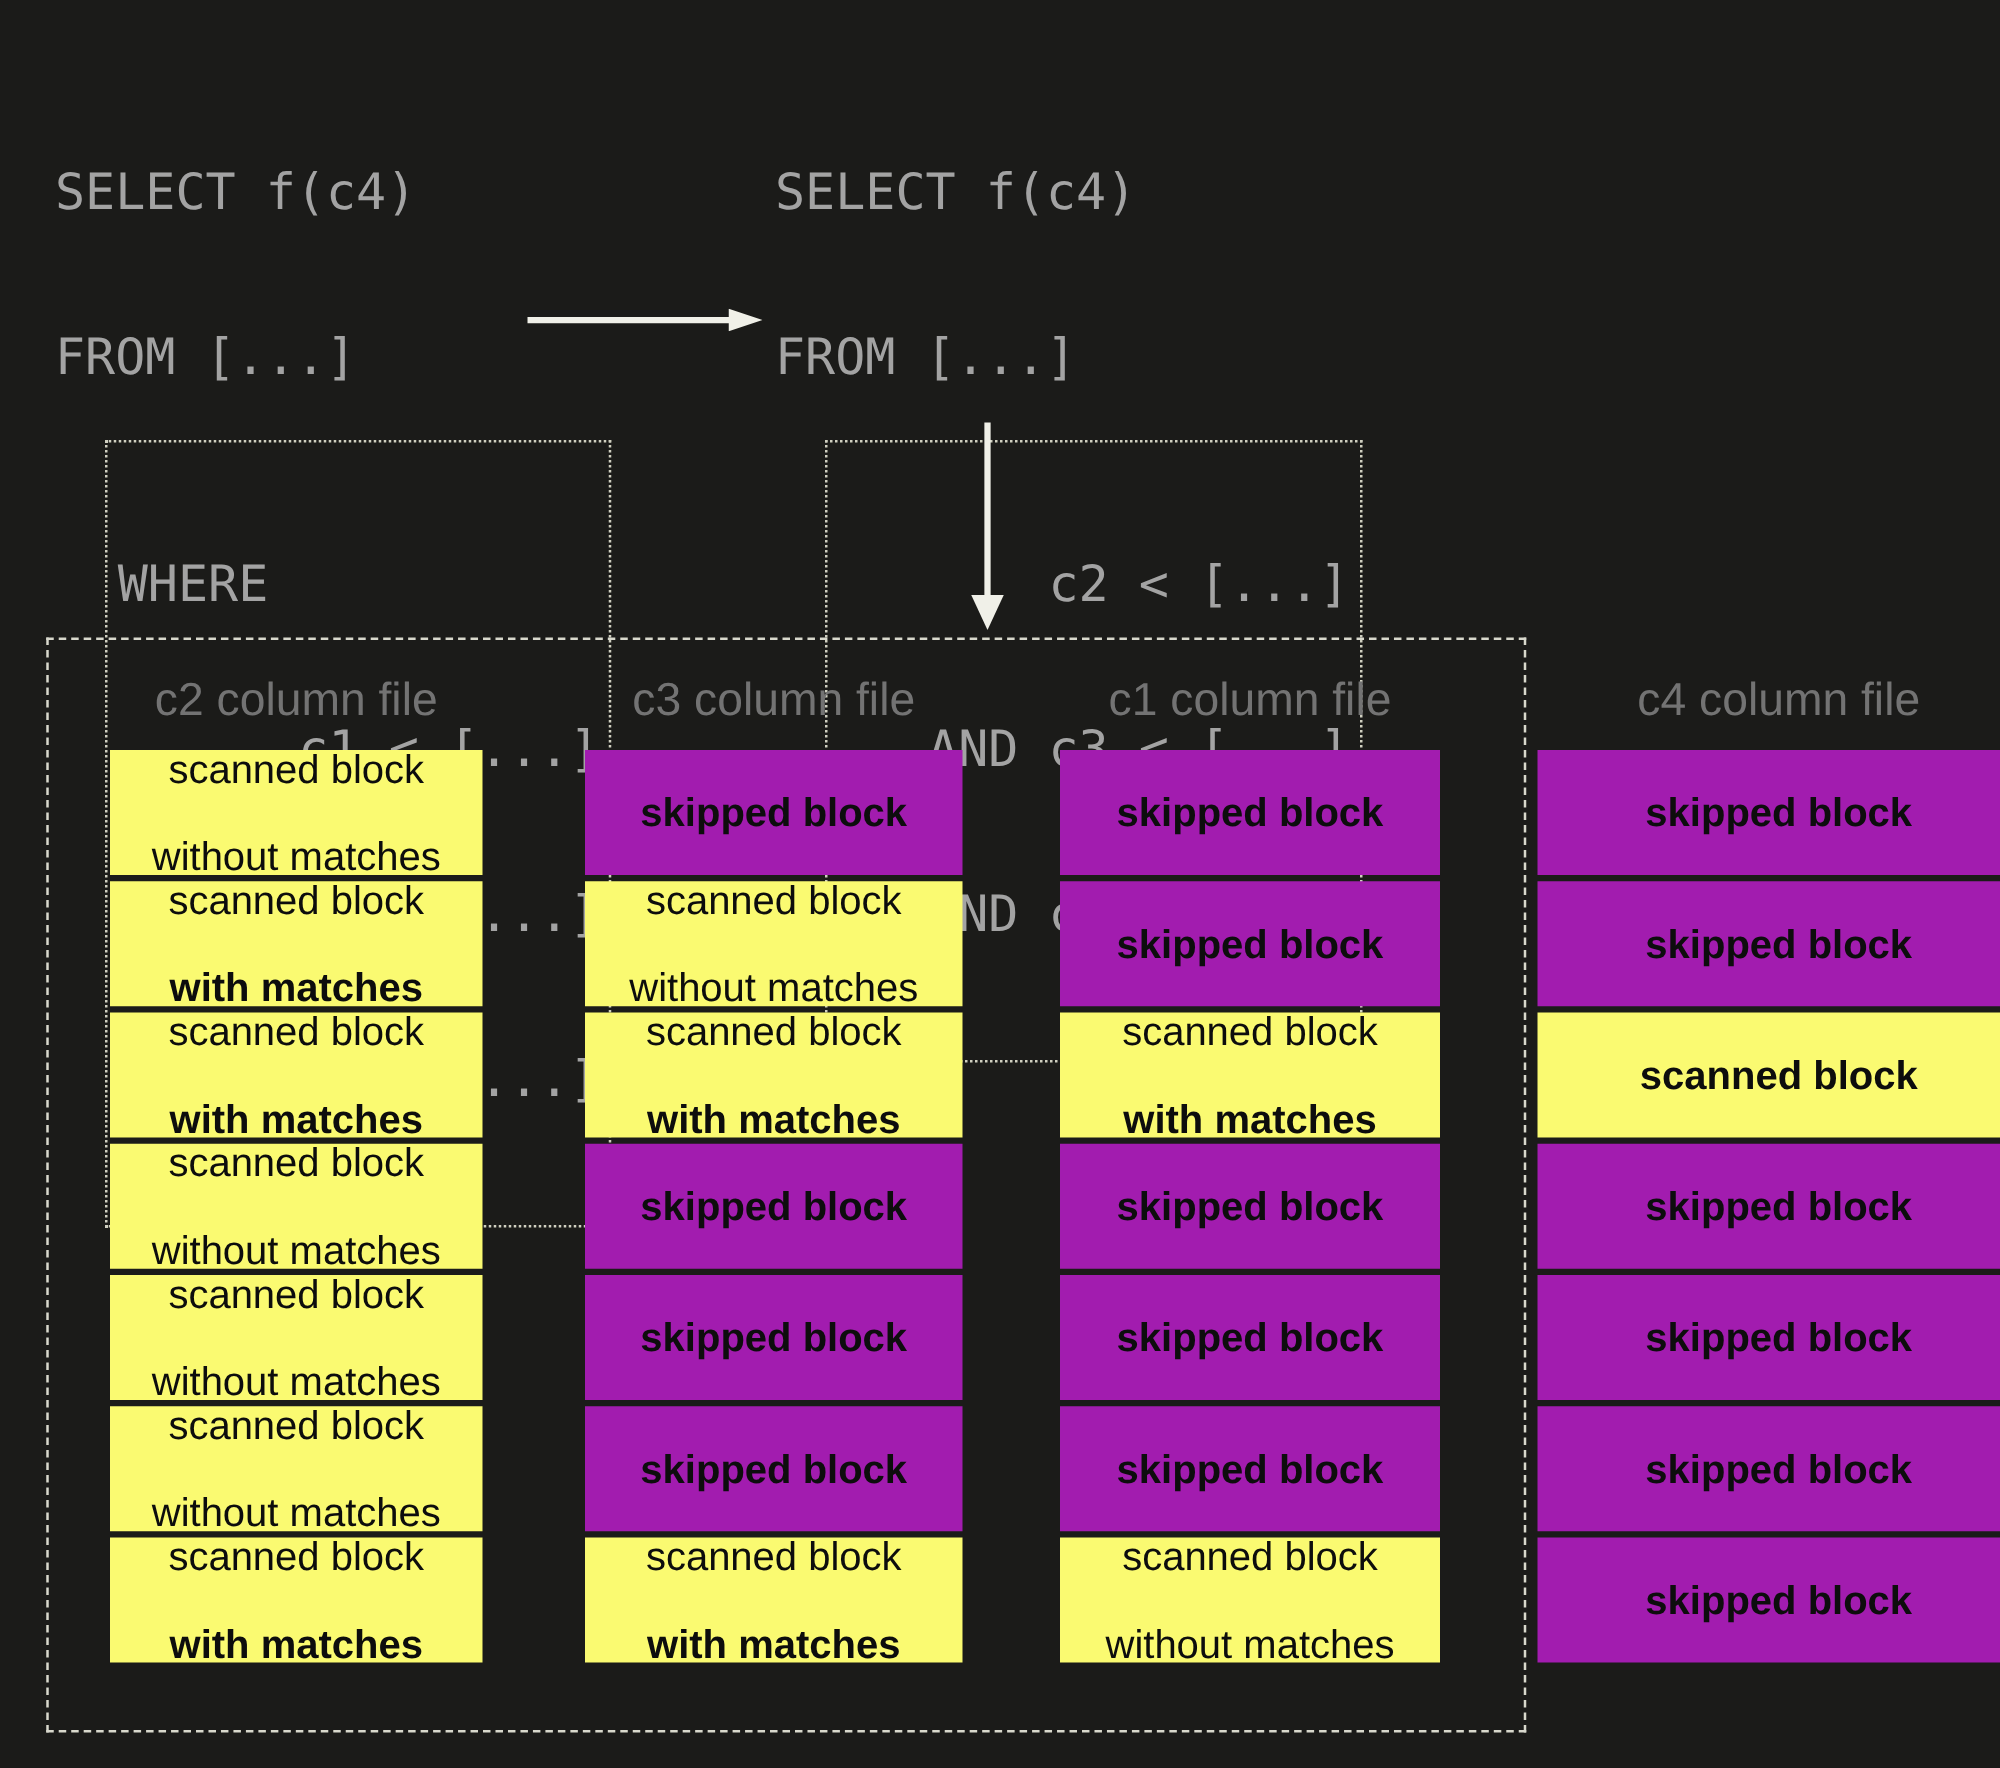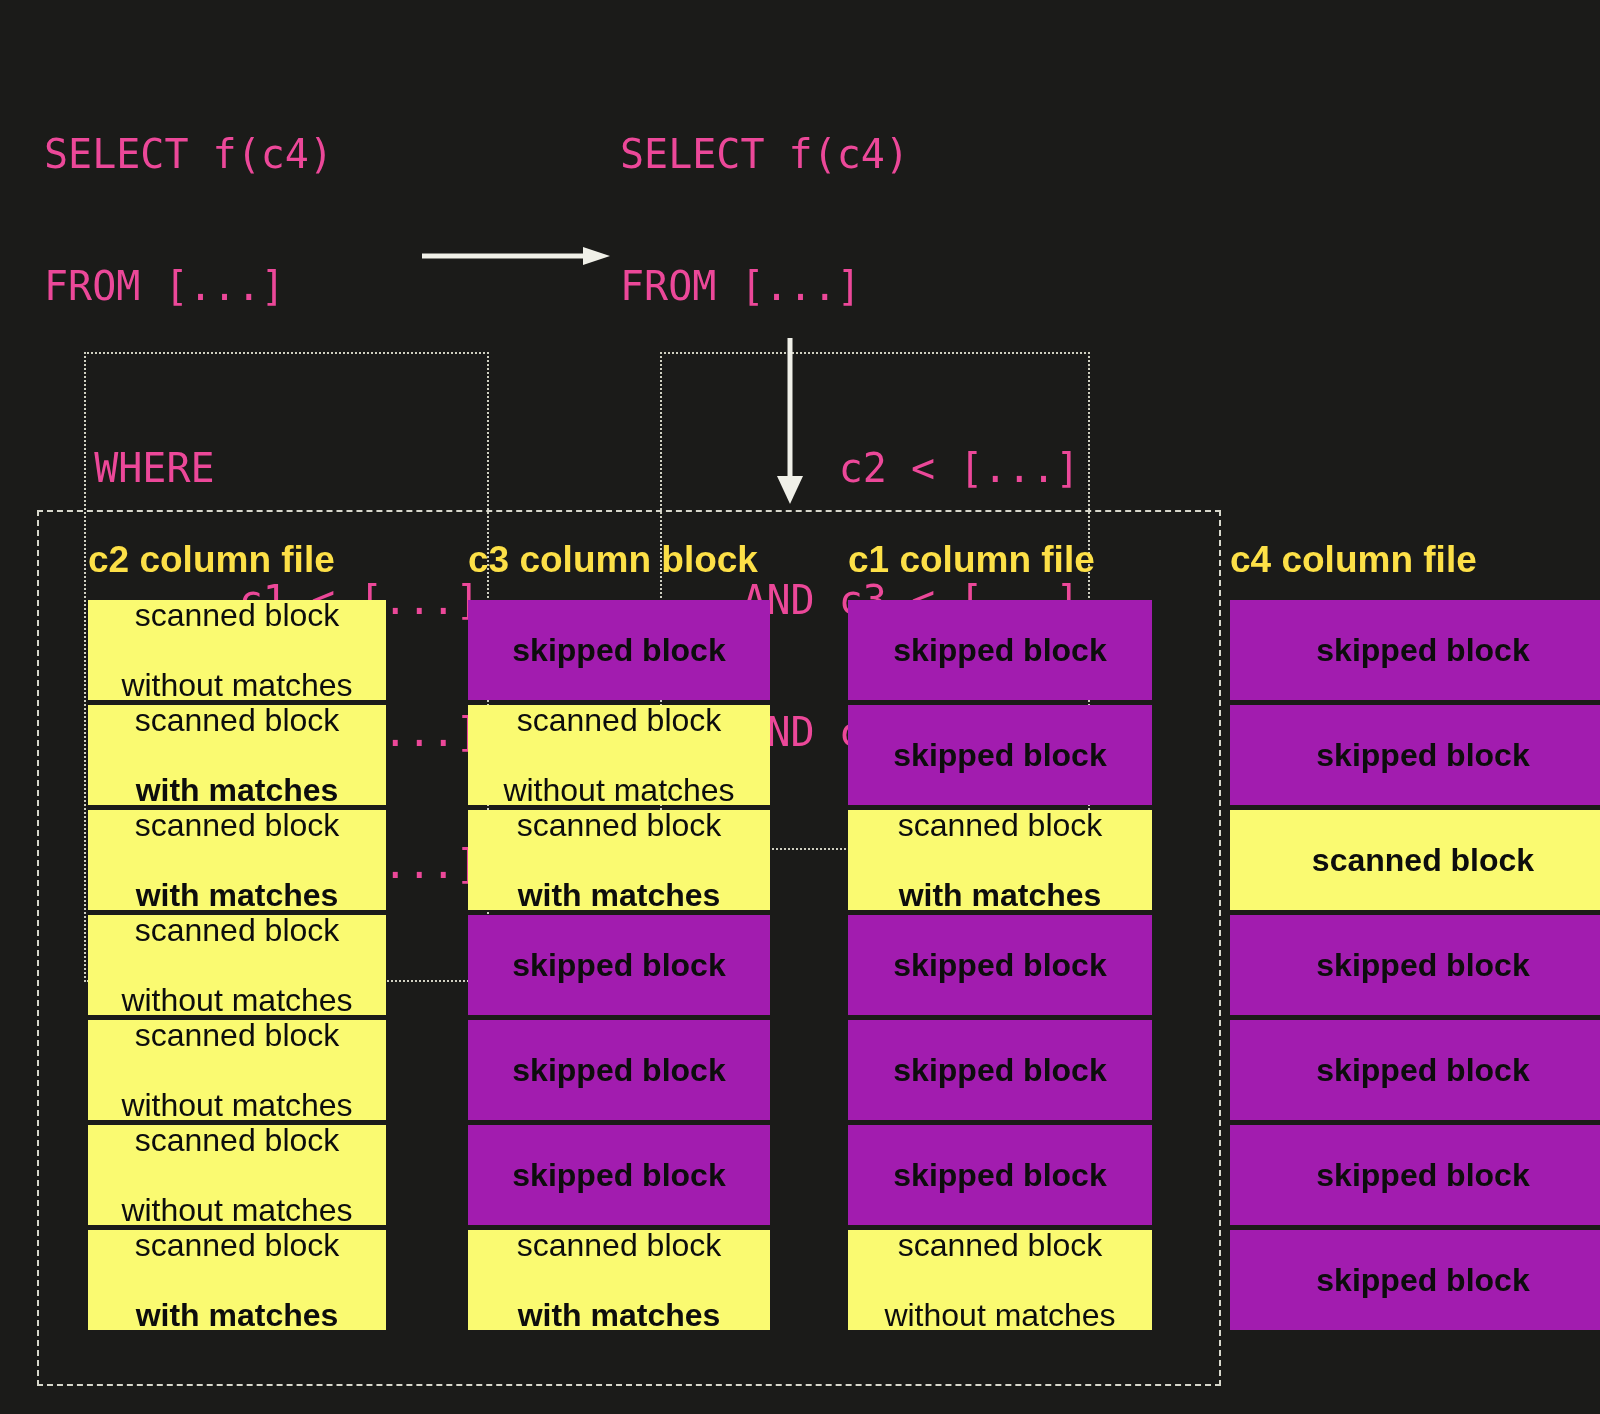--- a/index.html
+++ b/index.html
@@ -14,21 +14,21 @@
     overflow: hidden;
     font-family: "Liberation Sans", sans-serif;
   }
 
   
   .sql {
     position: absolute;
     font-family: "DejaVu Sans Mono", monospace;
     font-size: 40px;
     line-height: 44px;
-    color: #ec4899;
+    color: #a3a3a3;
     white-space: pre;
     letter-spacing: 0px;
   }
   .sql-head {
     padding-left: 8px;
   }
   .sql-box {
     border: 2px dotted #cfcfc0;
     padding: 4px 8px 6px 8px;
     display: inline-block;
@@ -62,24 +62,24 @@
     border: 2px dashed #d8d8cc;
     box-sizing: border-box;
   }
 
   
   .column {
     position: absolute;
     top: 536px;
   }
   .col-title {
-    color: #fde047;
+    color: #737373;
     font-size: 37px;
-    font-weight: 700;
-    text-align: left;
+    font-weight: 400;
+    text-align: center;
     height: 54px;
     line-height: 48px;
     white-space: nowrap;
   }
   .blocks {
     margin-top: 10px;
   }
   .block {
     height: 100px;
     margin-bottom: 5px;
@@ -169,21 +169,21 @@
         <span class="l2">without matches</span>
       </div>
       <div class="block scanned">
         <span class="l1">scanned block</span>
         <span class="l2 bold">with matches</span>
       </div>
     </div>
 </div>
 
 <div class="column" id="col-c3">
-  <div class="col-title">c3 column block</div>
+  <div class="col-title">c3 column file</div>
   <div class="blocks">
       <div class="block skipped single">
         <span class="l1">skipped block</span>
       </div>
       <div class="block scanned">
         <span class="l1">scanned block</span>
         <span class="l2">without matches</span>
       </div>
       <div class="block scanned">
         <span class="l1">scanned block</span>

